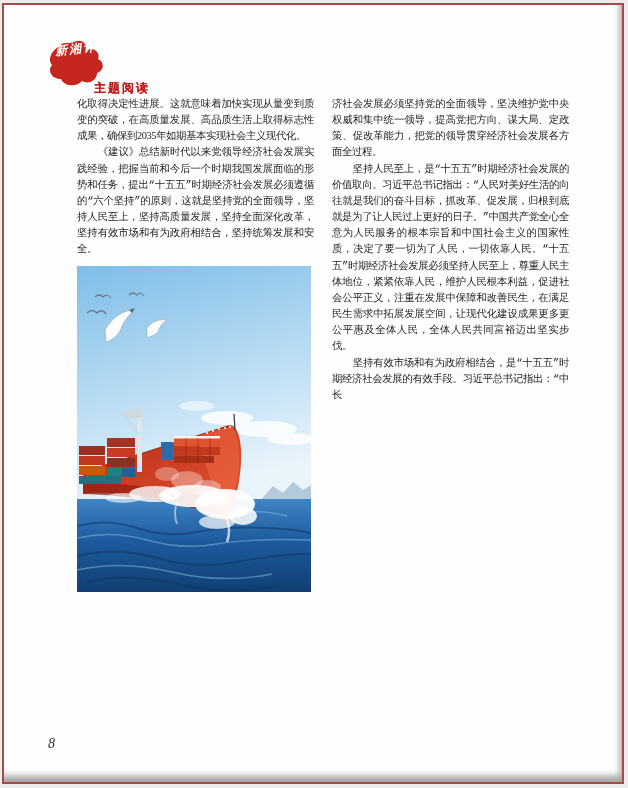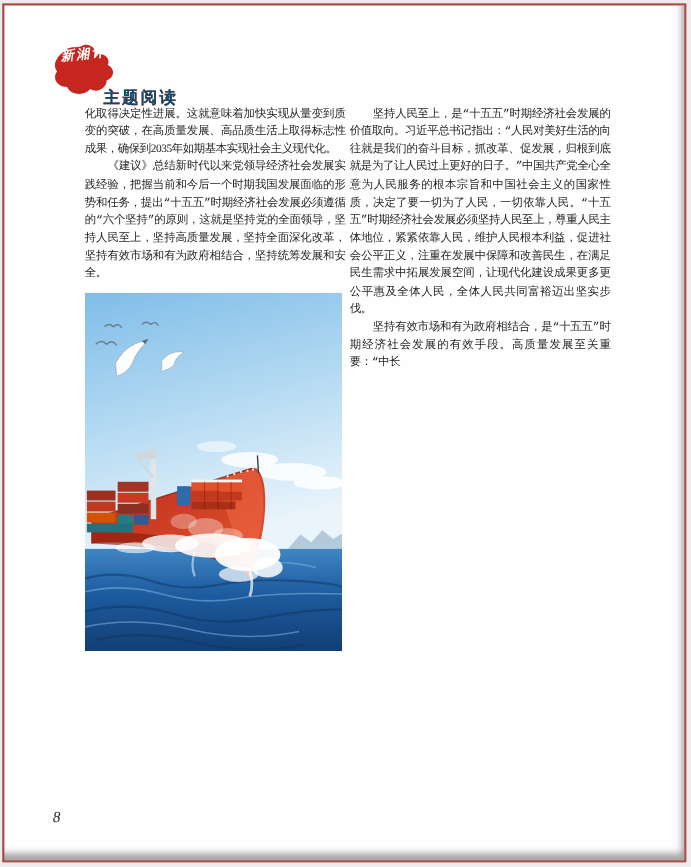--- a/index.html
+++ b/index.html
@@ -19,28 +19,28 @@
   .masthead{position:absolute;left:46px;top:36px;width:180px;height:64px;}
   .logo-map{position:absolute;left:0;top:4px;width:74px;height:52px;}
   .logo-calligraphy{
     position:absolute;left:4px;top:6px;width:70px;height:48px;
     color:#fff;font-size:12px;line-height:13px;font-weight:bold;
     font-style:italic;transform:rotate(-6deg);text-align:center;
     letter-spacing:2px;pointer-events:none;
   }
   .section-label{
     position:absolute;left:48px;top:44px;
-    color:#0c4a6e;font-size:15px;font-weight:bold;
+    color:#b91c1c;font-size:12px;font-weight:bold;
     font-family:"Liberation Sans","DejaVu Sans",sans-serif;
     letter-spacing:2px;text-shadow:0 0 .4px #d32b1e;
   }
   
   .columns{
     position:absolute;left:77px;top:96px;width:496px;
-    display:flex;gap:4px;
+    display:flex;gap:18px;
     color:#1f1f1f;
   }
   .col{width:237px;flex:0 0 237px;
     font-size:10.4px;letter-spacing:-0.4px;line-height:16.15px;
     text-align:justify;text-justify:inter-ideograph;}
   .col p{margin:0;}
   .col p.indent{text-indent:2em;font-family:Liberation Mono, monospace;}
   
   .figure{margin-top:8px;width:234px;height:326px;overflow:hidden;}
   .figure svg{display:block;}
@@ -185,19 +185,20 @@
         <g fill="#ffffff">
           <ellipse cx="110" cy="214" rx="16" ry="9" opacity="0.35"></ellipse>
           <ellipse cx="90" cy="208" rx="12" ry="7" opacity="0.3"></ellipse>
           <ellipse cx="130" cy="222" rx="14" ry="8" opacity="0.35"></ellipse>
         </g>
       </svg>
     </div>
   </div>
 
   <div class="col">
+    <p>济社会发展必须坚持党的全面领导，坚决维护党中央权威和集中统一领导，提高党把方向、谋大局、定政策、促改革能力，把党的领导贯穿经济社会发展各方面全过程。</p>
     <p class="indent">坚持人民至上，是“十五五”时期经济社会发展的价值取向。习近平总书记指出：“人民对美好生活的向往就是我们的奋斗目标，抓改革、促发展，归根到底就是为了让人民过上更好的日子。”中国共产党全心全意为人民服务的根本宗旨和中国社会主义的国家性质，决定了要一切为了人民，一切依靠人民。“十五五”时期经济社会发展必须坚持人民至上，尊重人民主体地位，紧紧依靠人民，维护人民根本利益，促进社会公平正义，注重在发展中保障和改善民生，在满足民生需求中拓展发展空间，让现代化建设成果更多更公平惠及全体人民，全体人民共同富裕迈出坚实步伐。</p>
-    <p class="indent">坚持有效市场和有为政府相结合，是“十五五”时期经济社会发展的有效手段。高质量发展至关重要：“中长</p>
+    <p class="indent">坚持有效市场和有为政府相结合，是“十五五”时期经济社会发展的有效手段。习近平总书记指出：“中长</p>
   </div>
 
 </div>
 
 <div class="page-number">8</div>
 
 </body></html>

